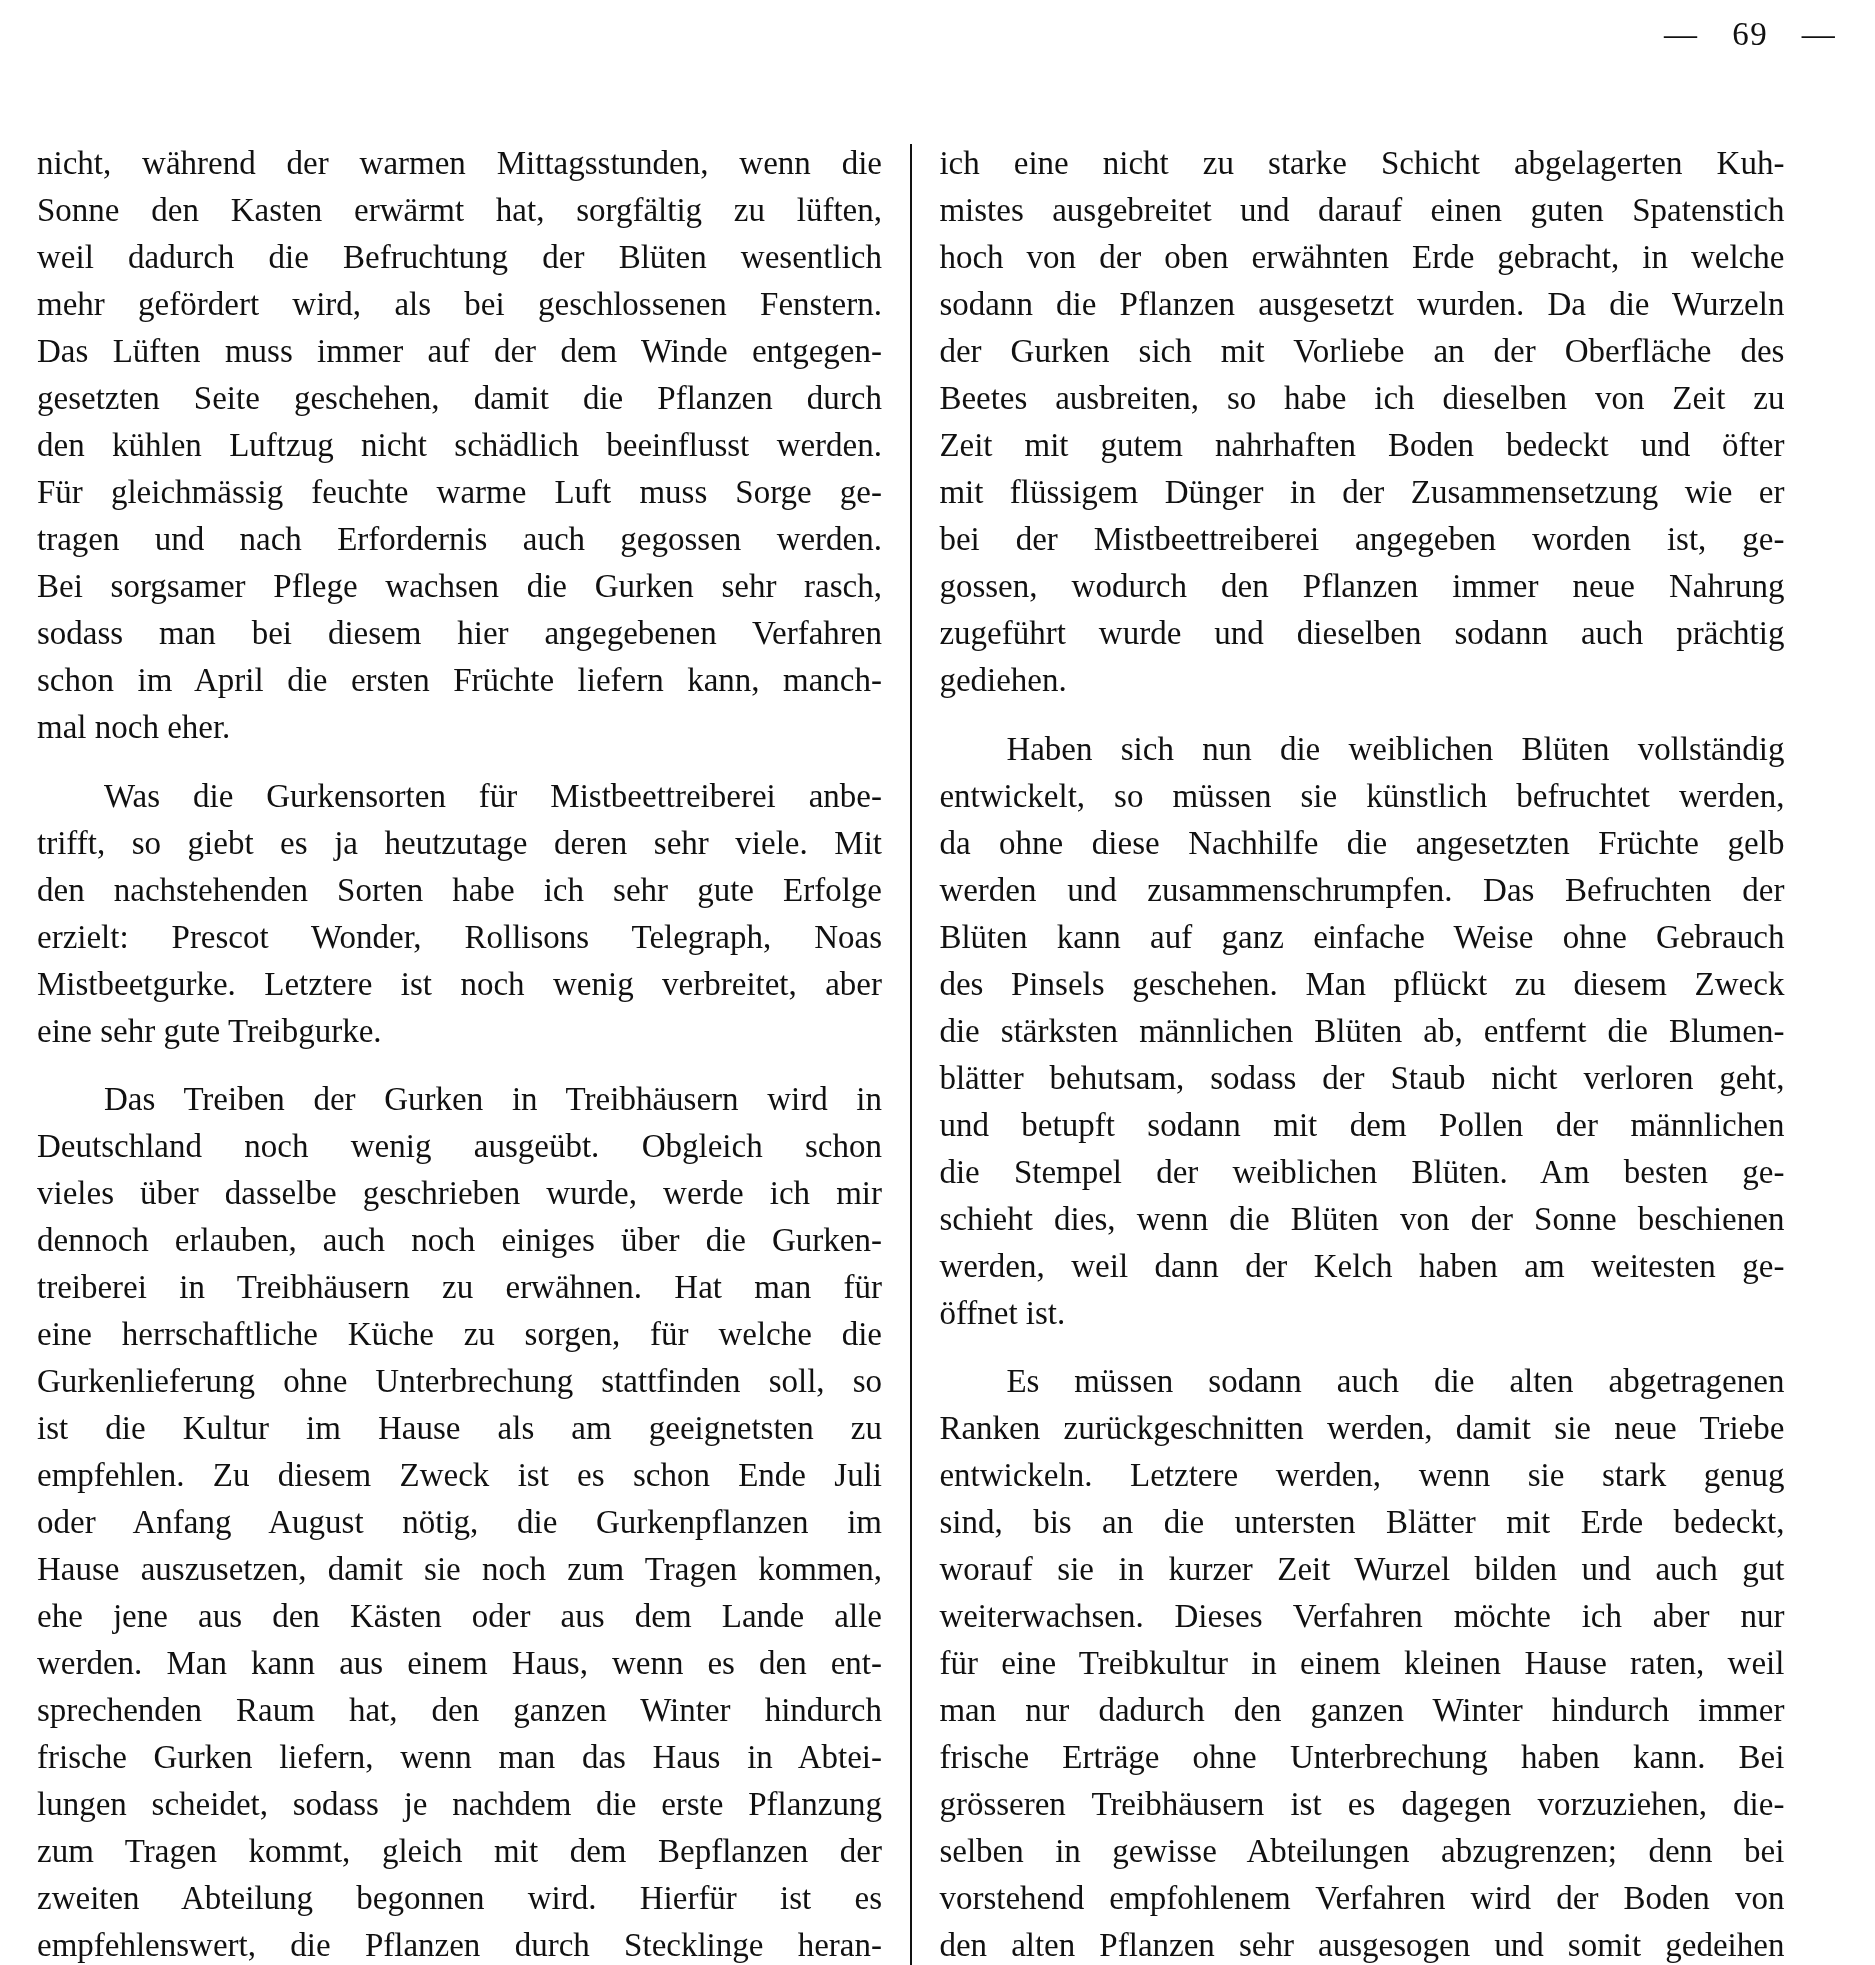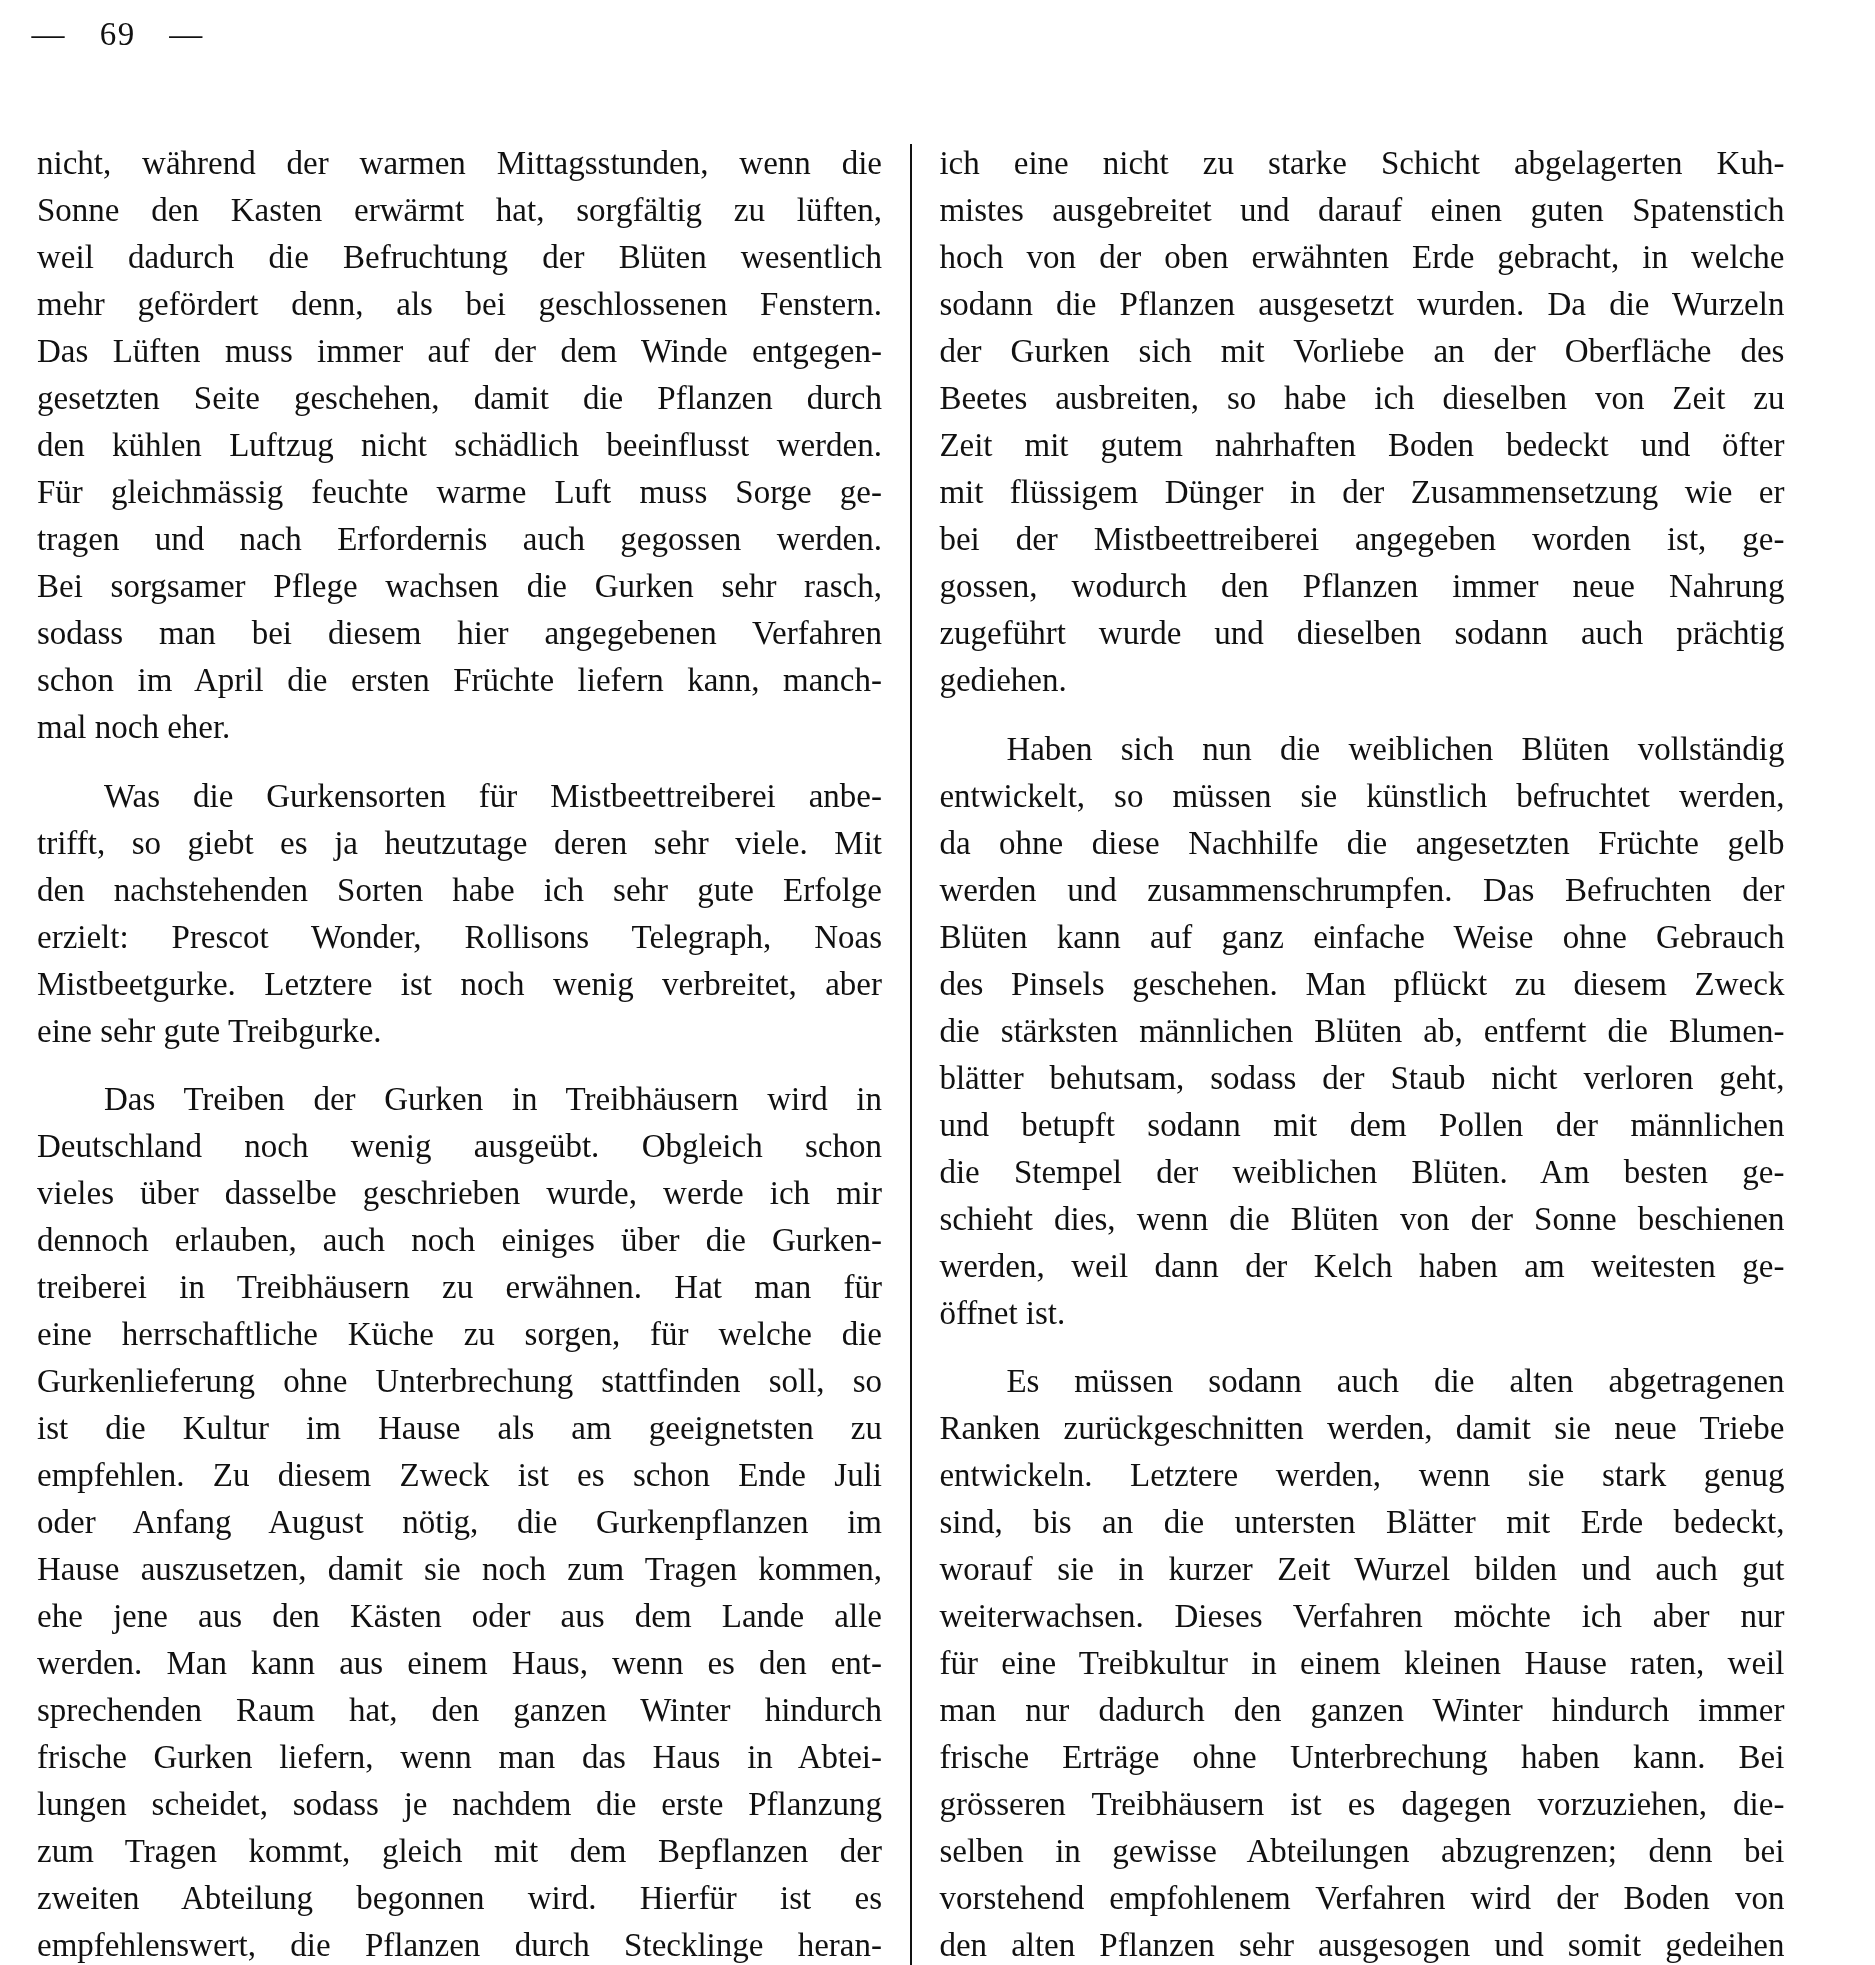--- a/index.html
+++ b/index.html
@@ -1,22 +1,22 @@
 <!DOCTYPE html>
 <html style="font-size:6.3px"><head>
   <meta charset="utf-8">
   <style>
     html, body { margin: 0; padding: 0; background: #ffffff; }
     body {
       width: 1876px; height: 2655px; position: relative; overflow: hidden;
       font-family: "Liberation Serif", "DejaVu Serif", serif; color: #111111;
     }
     .page-header {
-      position: absolute; left: 0; right: 16px; top: 15.7px; text-align: left;
-      font-size: 33px; letter-spacing: 1.6px; padding-left: 8px;
+      position: absolute; left: 0; right: 16px; top: 15.7px; text-align: right;
+      font-size: 33px; letter-spacing: 1.6px;
     }
     .page-header .dash { display: inline-block; margin: 0 23.6px; }
     .columns {
       position: absolute; top: 140px; left: 37px; width: 1778px; height: 2236px;
       display: flex;
     }
     .column {
       width: 845px; font-size: 33px; line-height: 47px;
       text-align: justify; hyphens: manual;
     }
@@ -36,21 +36,21 @@
   <span>69</span>
   <span class="dash">—</span>
 </div>
 
 <div class="columns">
   <div class="column left">
       <div>
         <span class="line">nicht, während der warmen Mittagsstunden, wenn die</span>
         <span class="line">Sonne den Kasten erwärmt hat, sorgfältig zu lüften,</span>
         <span class="line">weil dadurch die Befruchtung der Blüten wesentlich</span>
-        <span class="line">mehr gefördert denn, als bei geschlossenen Fenstern.</span>
+        <span class="line">mehr gefördert wird, als bei geschlossenen Fenstern.</span>
         <span class="line">Das Lüften muss immer auf der dem Winde entgegen-</span>
         <span class="line">gesetzten Seite geschehen, damit die Pflanzen durch</span>
         <span class="line">den kühlen Luftzug nicht schädlich beeinflusst werden.</span>
         <span class="line">Für gleichmässig feuchte warme Luft muss Sorge ge-</span>
         <span class="line">tragen und nach Erfordernis auch gegossen werden.</span>
         <span class="line">Bei sorgsamer Pflege wachsen die Gurken sehr rasch,</span>
         <span class="line">sodass man bei diesem hier angegebenen Verfahren</span>
         <span class="line">schon im April die ersten Früchte liefern kann, manch-</span>
         <span class="line last">mal noch eher.</span>
       </div>

